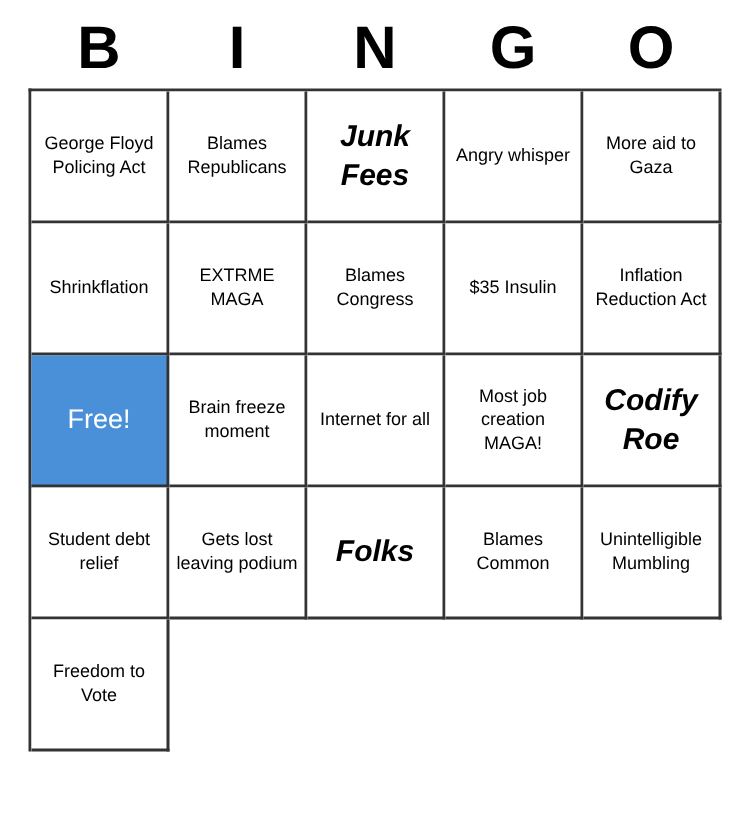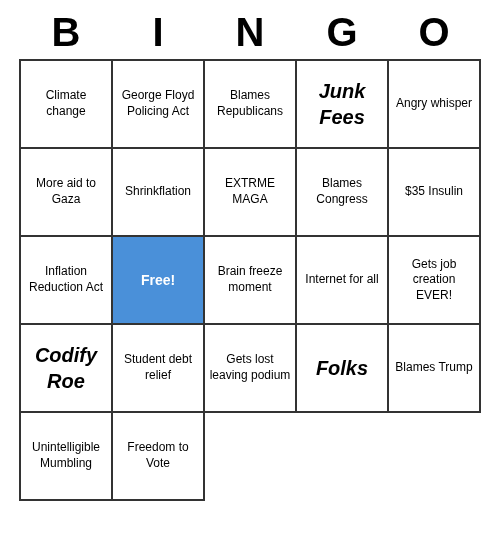--- a/index.html
+++ b/index.html
@@ -41,56 +41,55 @@
       justify-content: center;
       text-align: center;
       padding: 4px;
       font-size: 12px;
       line-height: 1.3;
       background: #fff;
     }
     .bingo-cell.free {
       background: #4a90d9;
       color: #fff;
-      font-size: 14px;
-      font-weight: bold;
+      font-size: 18px;
+      font-weight: normal;
     }
     .bingo-cell.large-text {
       font-size: 20px;
       font-weight: bold;
       font-style: italic;
     }
   </style>
 </head>
 <body>
 
 <div class="bingo-title">
   <span>B</span>
   <span>I</span>
   <span>N</span>
   <span>G</span>
   <span>O</span>
 </div>
 
 <div class="bingo-grid" id="grid">
-    <div class="bingo-cell">Climate change</div>
     <div class="bingo-cell">George Floyd Policing Act</div>
     <div class="bingo-cell">Blames Republicans</div>
     <div class="bingo-cell large-text">Junk Fees</div>
     <div class="bingo-cell">Angry whisper</div>
     <div class="bingo-cell">More aid to Gaza</div>
     <div class="bingo-cell">Shrinkflation</div>
     <div class="bingo-cell">EXTRME MAGA</div>
     <div class="bingo-cell">Blames Congress</div>
     <div class="bingo-cell">$35 Insulin</div>
     <div class="bingo-cell">Inflation Reduction Act</div>
     <div class="bingo-cell free">Free!</div>
     <div class="bingo-cell">Brain freeze moment</div>
     <div class="bingo-cell">Internet for all</div>
-    <div class="bingo-cell">Gets job creation EVER!</div>
+    <div class="bingo-cell">Most job creation MAGA!</div>
     <div class="bingo-cell large-text">Codify Roe</div>
     <div class="bingo-cell">Student debt relief</div>
     <div class="bingo-cell">Gets lost leaving podium</div>
     <div class="bingo-cell large-text">Folks</div>
-    <div class="bingo-cell">Blames Trump</div>
+    <div class="bingo-cell">Blames Common</div>
     <div class="bingo-cell">Unintelligible Mumbling</div>
     <div class="bingo-cell">Freedom to Vote</div>
   </div>
 
 </body></html>

